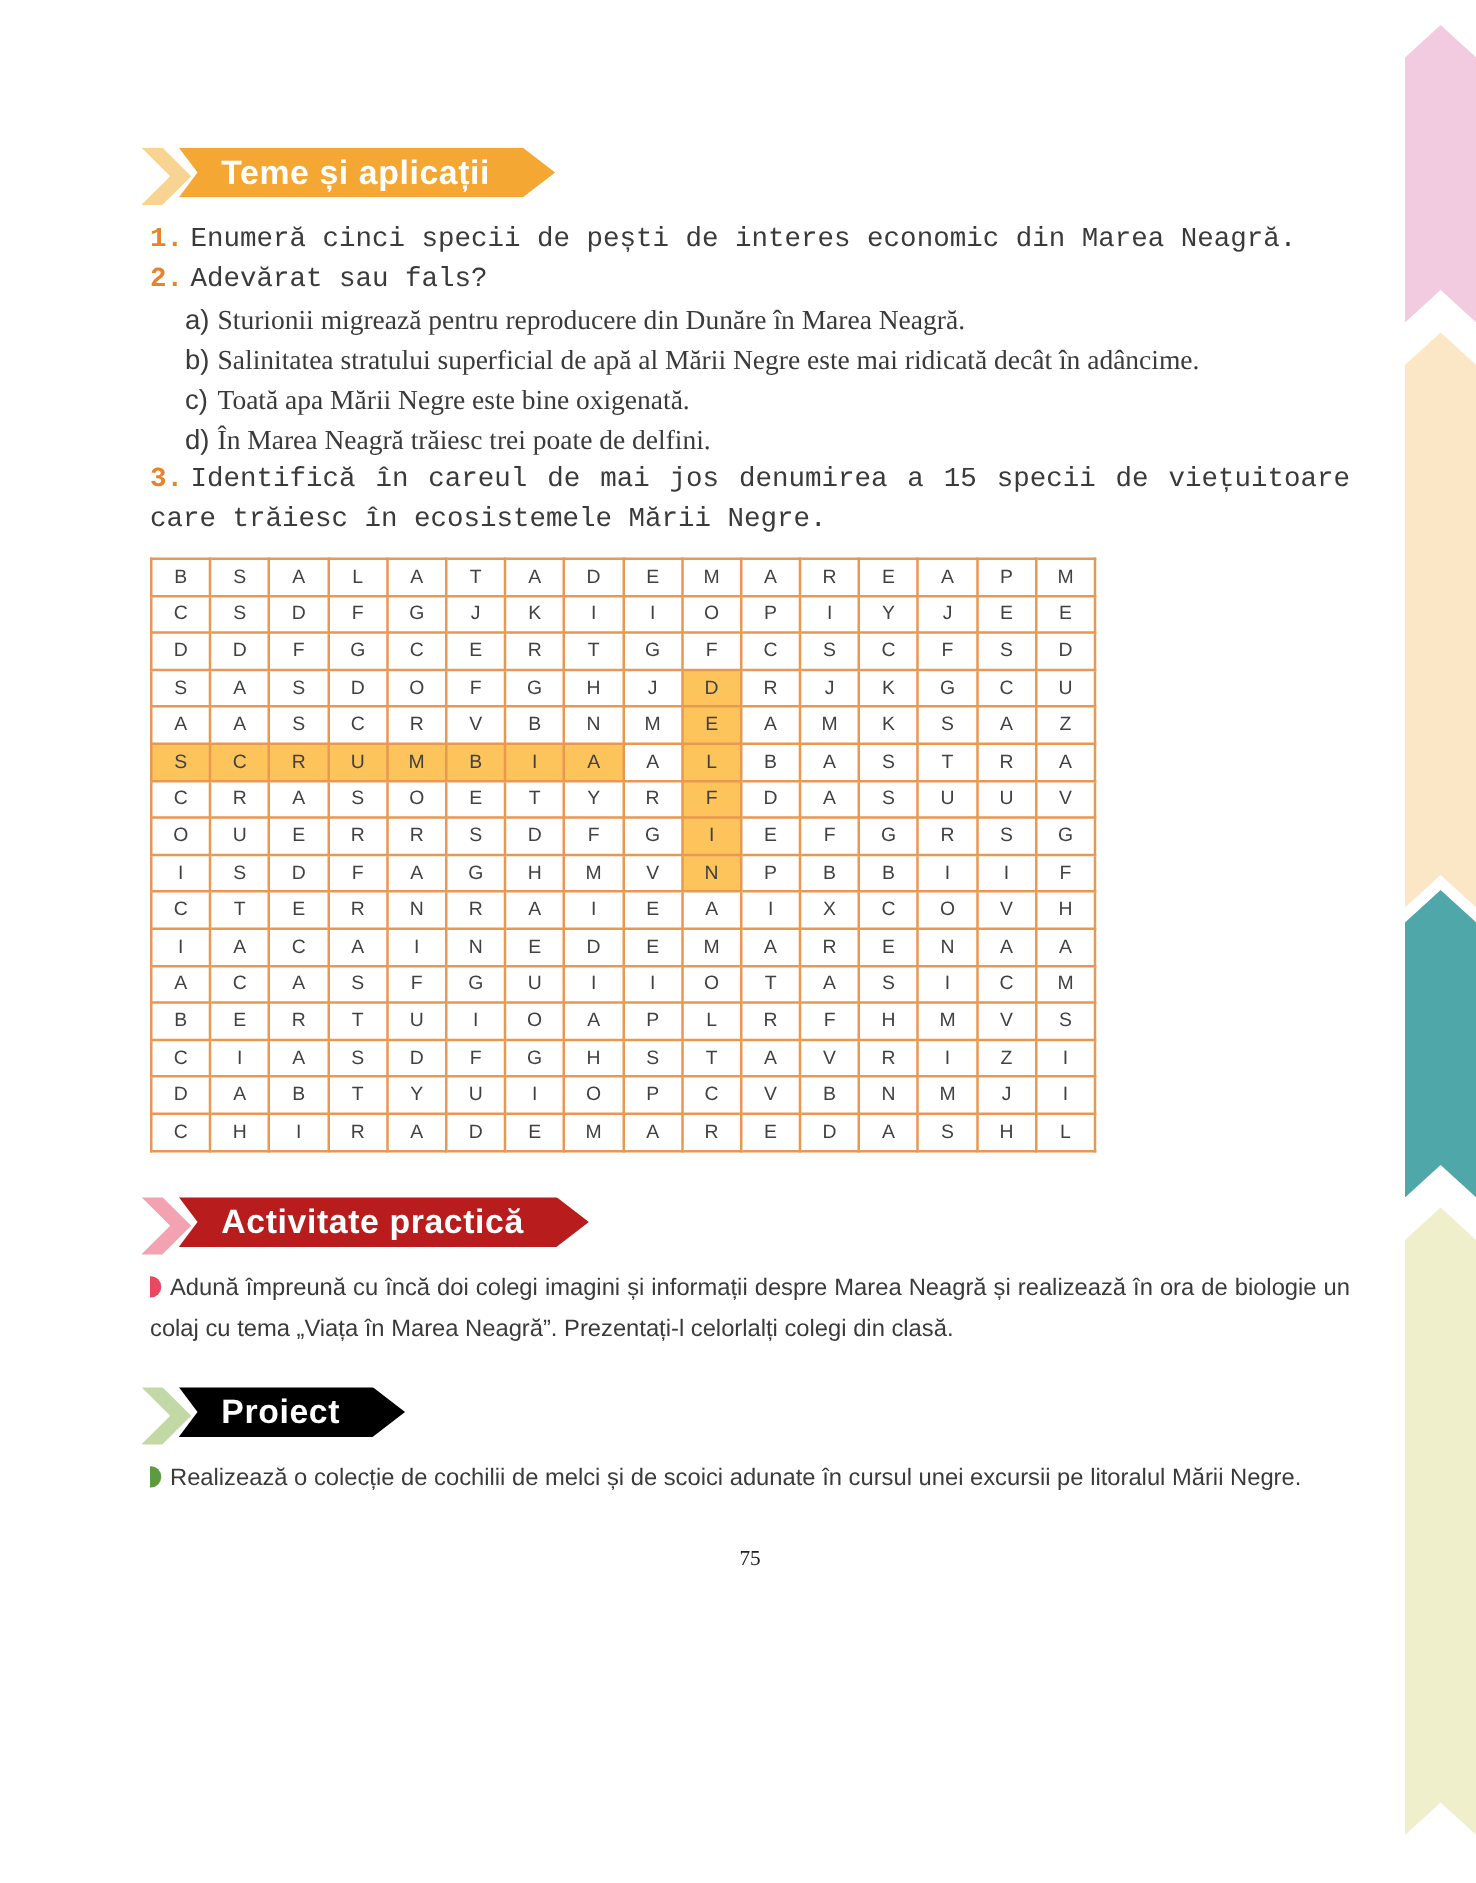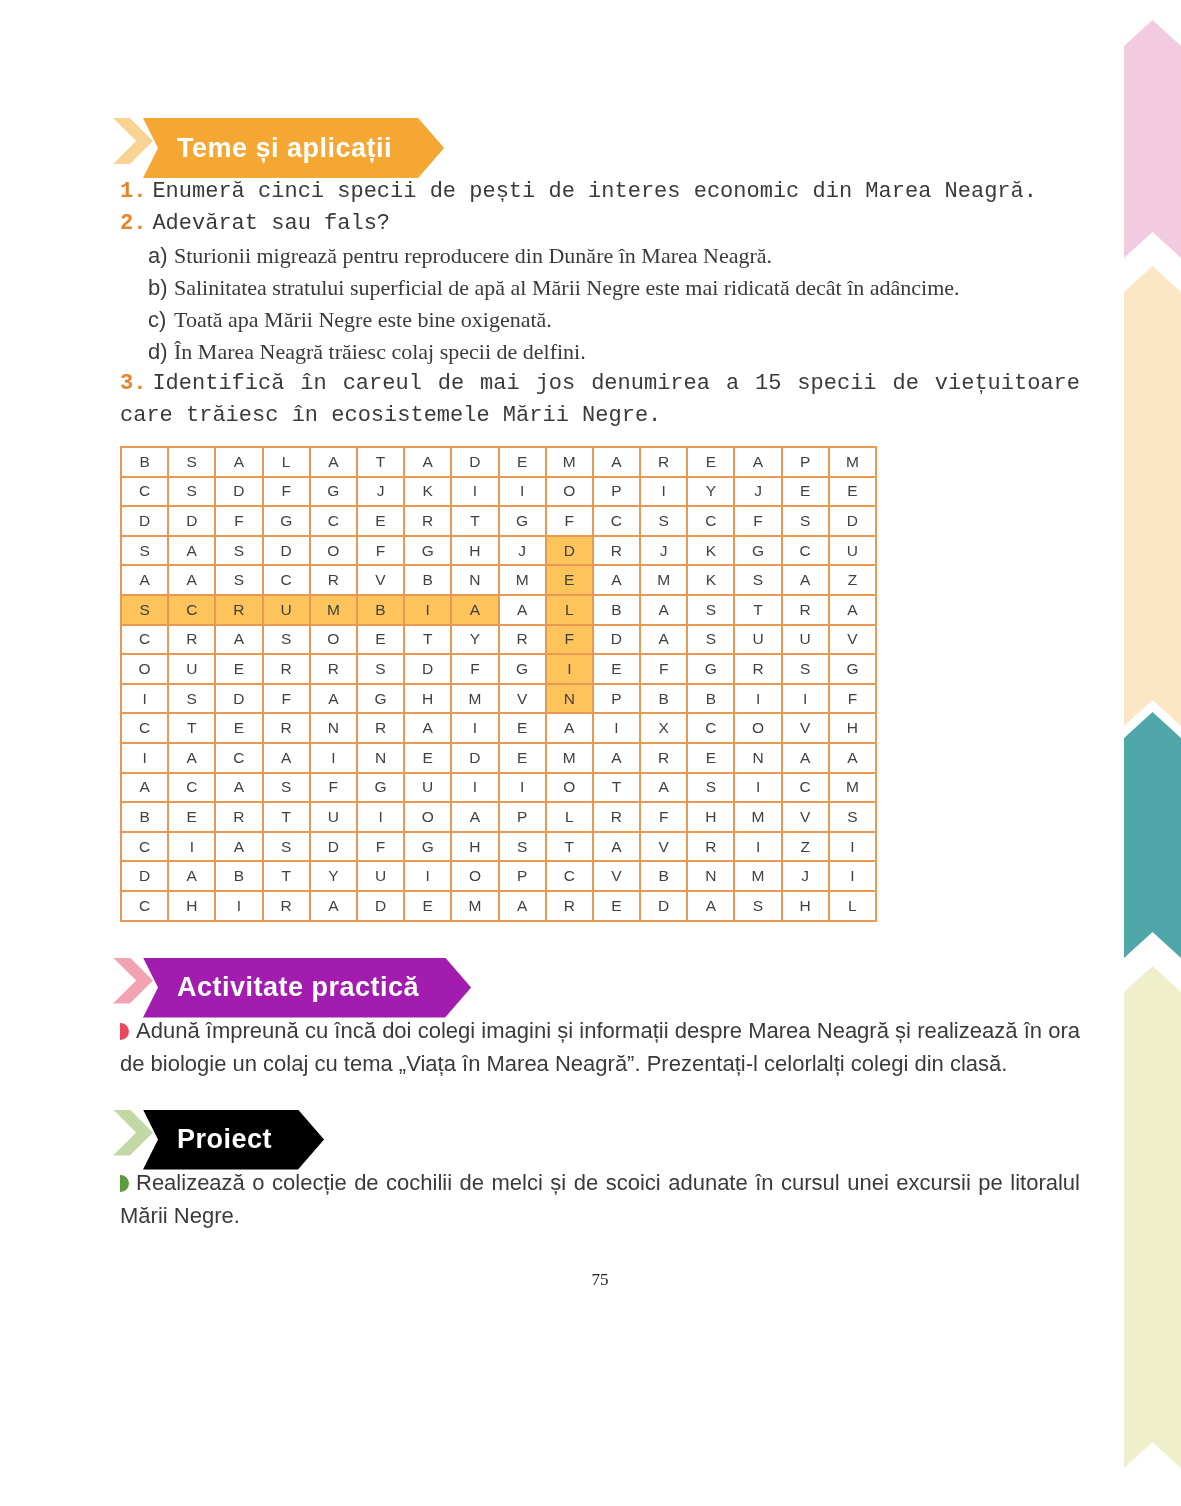--- a/index.html
+++ b/index.html
@@ -13,41 +13,41 @@
   .r-pink{top:20px;height:238px;background:#f3cbe0;}
   .r-cream{top:266px;height:460px;background:#fbe7c5;}
   .r-teal{top:712px;height:246px;background:#4fa7a9;}
   .r-yellow{top:966px;height:502px;background:#efefcb;}
   
   .content{position:absolute;left:120px;top:118px;width:960px;}
   
   .banner-row{display:flex;align-items:stretch;height:46px;margin-left:-7px;}
   .chev{width:40px;height:46px;flex:0 0 40px;
     clip-path:polygon(0 0,42% 0,100% 50%,42% 100%,0 100%,58% 50%);}
-  .banner{display:inline-flex;align-items:center;height:60px;margin-left:-10px;
+  .banner{display:inline-flex;align-items:center;height:40px;margin-left:-10px;
     padding:0 52px 0 34px;color:#ffffff;font-weight:700;font-size:27px;
     letter-spacing:.5px;
     clip-path:polygon(0 0,calc(100% - 26px) 0,100% 50%,calc(100% - 26px) 100%,0 100%,15px 50%);}
   .c-orange{background:#f9d391;} .b-orange{background:#f5a733;}
-  .c-red{background:#f2a2b0;}    .b-red{background:#a21caf;}
+  .c-red{background:#f2a2b0;}    .b-red{background:#b91c1c;}
   .c-green{background:#c3d9a5;}  .b-green{background:#000000;}
   
   .q{font-size:22px;line-height:32px;text-align:justify;margin:0;font-family:Liberation Mono, monospace;}
   .q .qnum{color:#e9832b;font-weight:700;margin-right:6px;}
   .qblock{margin-top:12px;}
   .sub{display:flex;font-size:22px;line-height:32px;margin-left:28px;}
   .sub .letter{flex:0 0 26px;}
   .sub .subtext{flex:1;text-align:justify;font-family:Liberation Serif, serif;}
   
   table.ws{border-collapse:collapse;margin-top:14px;width:757px;table-layout:fixed;}
   table.ws td{border:2px solid #e99852;height:27.6px;text-align:center;
     font-size:15.5px;color:#414141;background:#ffffff;padding:0;}
   table.ws td.hl{background:#fcc45b;}
   
-  .para{font-size:22px;line-height:33px;text-align:justify;margin:10px 0 0 0;}
+  .para{font-size:19px;line-height:33px;text-align:justify;margin:10px 0 0 0;}
   .bullet{display:inline-block;width:9px;height:17px;margin-right:7px;
     vertical-align:-2px;border-radius:0 17px 17px 0;}
   .bullet.red{background:#e9485e;} .bullet.green{background:#5c9c3f;}
   
   .pagenum{font-family:"Liberation Serif", serif;font-size:17px;color:#222;
     text-align:center;margin-top:38px;}
   .mt36{margin-top:36px;} .mt30{margin-top:30px;} .mt14{margin-top:14px;}
 </style>
 </head>
 <body>
@@ -75,21 +75,21 @@
   <div class="sub">
     <span class="letter">b)</span>
     <span class="subtext">Salinitatea stratului superficial de apă al Mării Negre este mai ridicată decât în adâncime.</span>
   </div>
   <div class="sub">
     <span class="letter">c)</span>
     <span class="subtext">Toată apa Mării Negre este bine oxigenată.</span>
   </div>
   <div class="sub">
     <span class="letter">d)</span>
-    <span class="subtext">În Marea Neagră trăiesc colaj specii de delfini.</span>
+    <span class="subtext">În Marea Neagră trăiesc trei poate de delfini.</span>
   </div>
 
   <p class="q"><span class="qnum">3.</span><span>Identifică în careul de mai jos denumirea a 15 specii de viețuitoare care trăiesc în ecosistemele Mării Negre.</span></p>
 
   <table class="ws">
     <tbody>
         <tr>
           <td>B</td>
           <td>S</td>
           <td>A</td>

